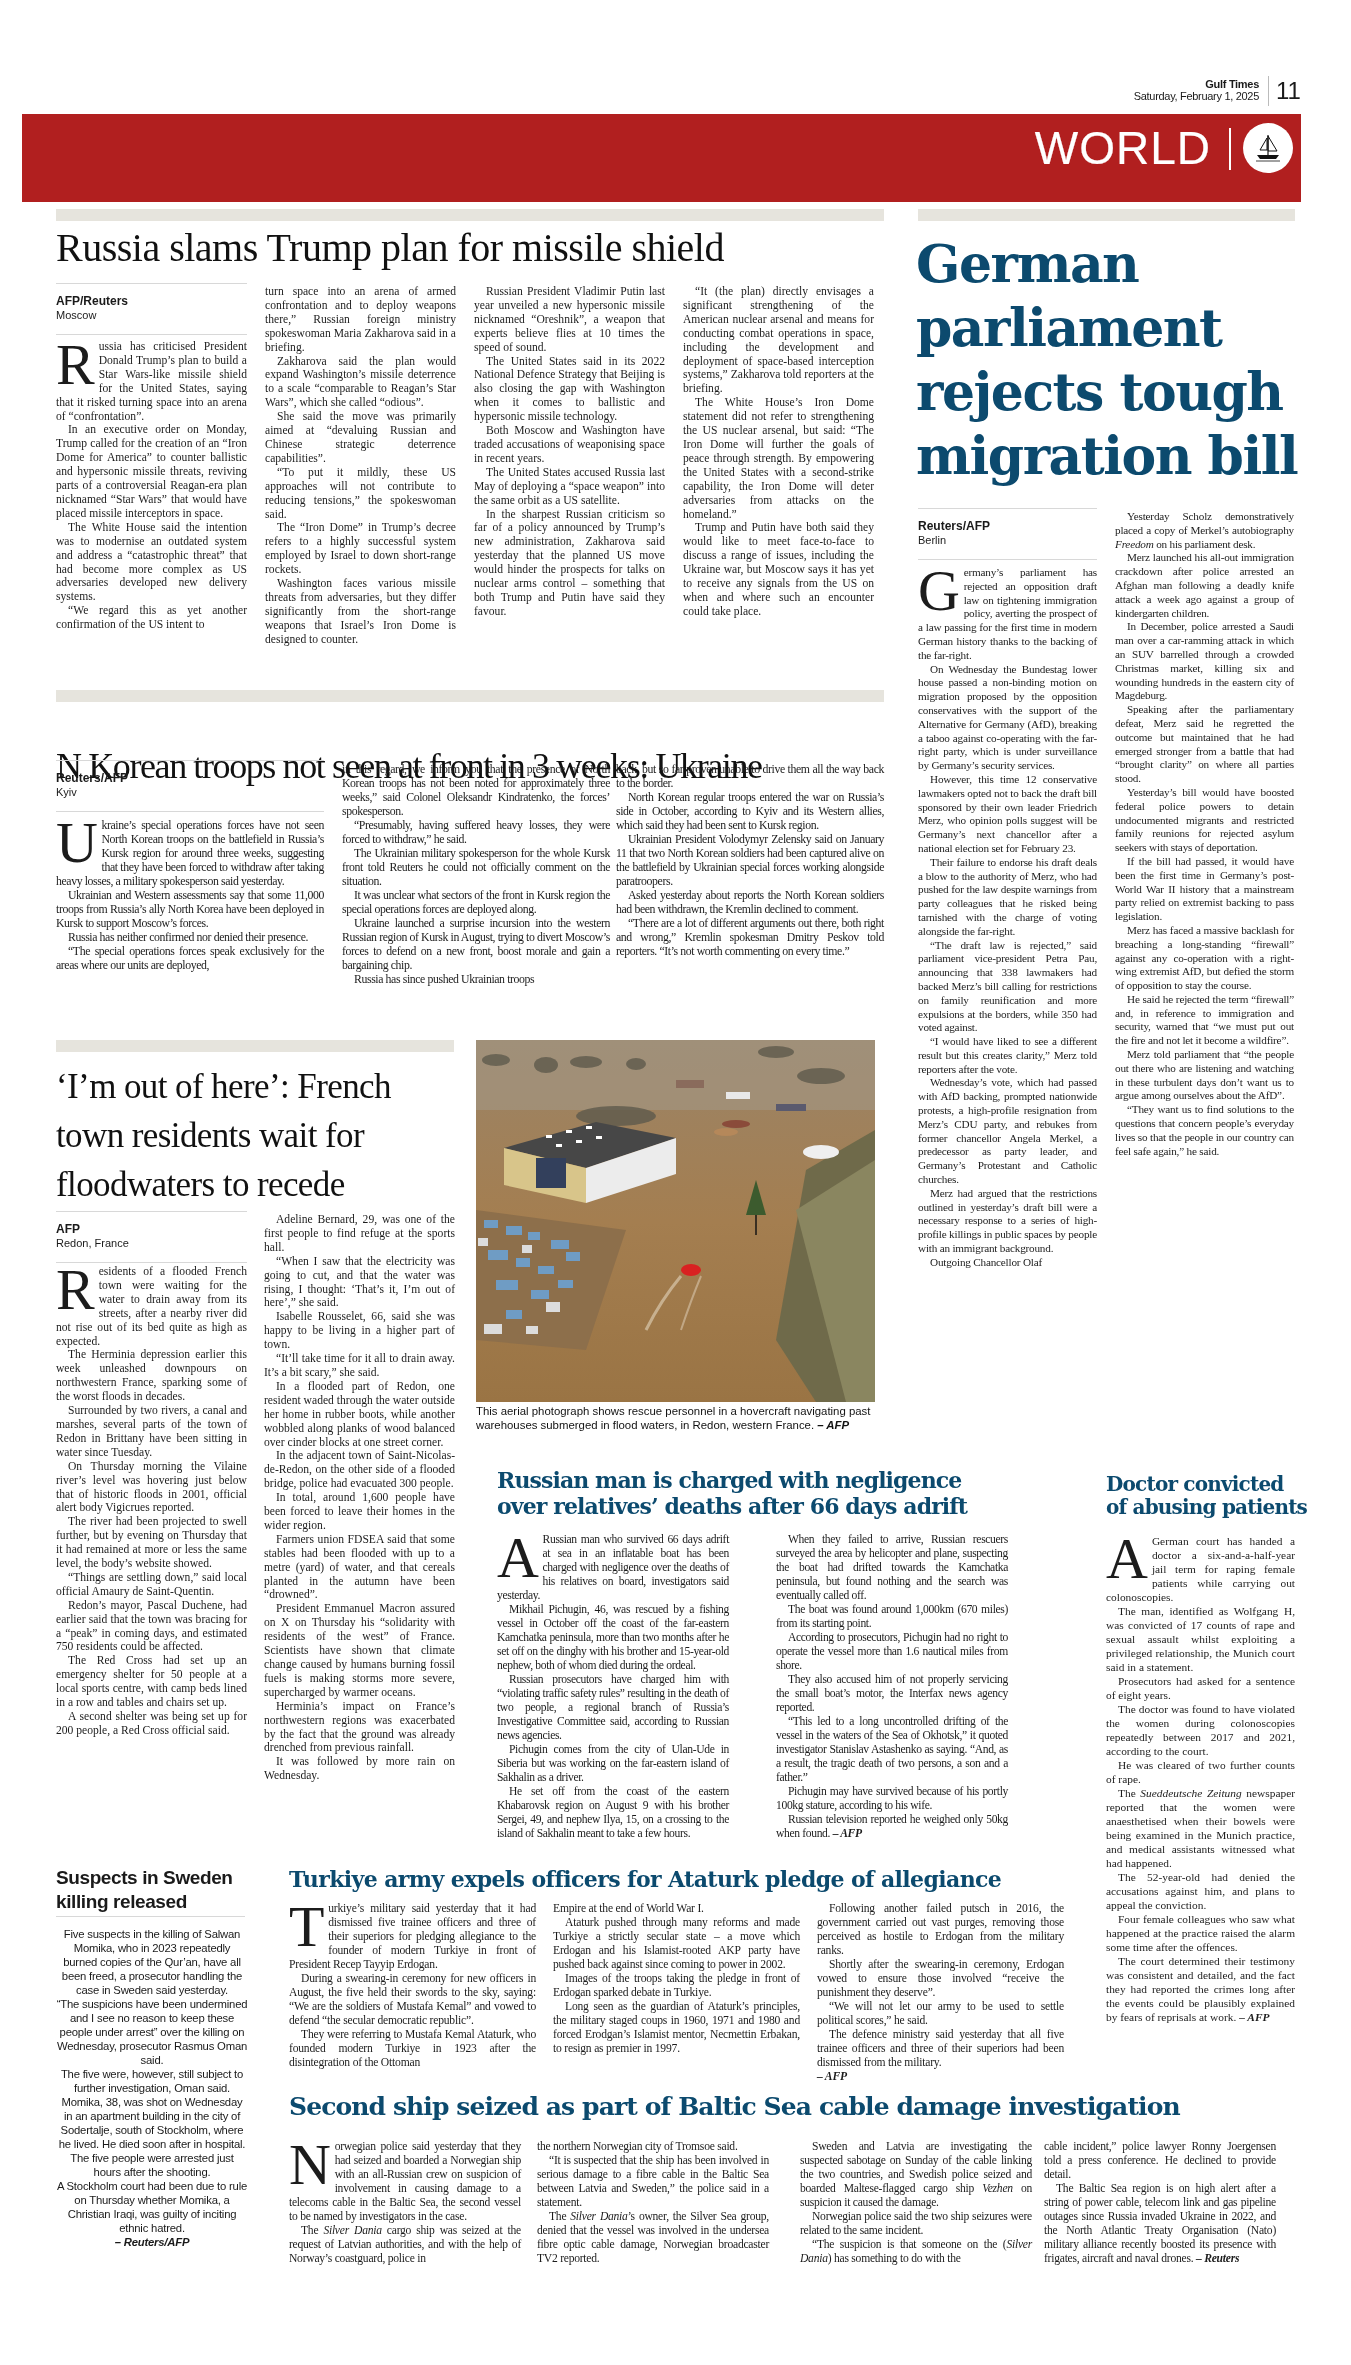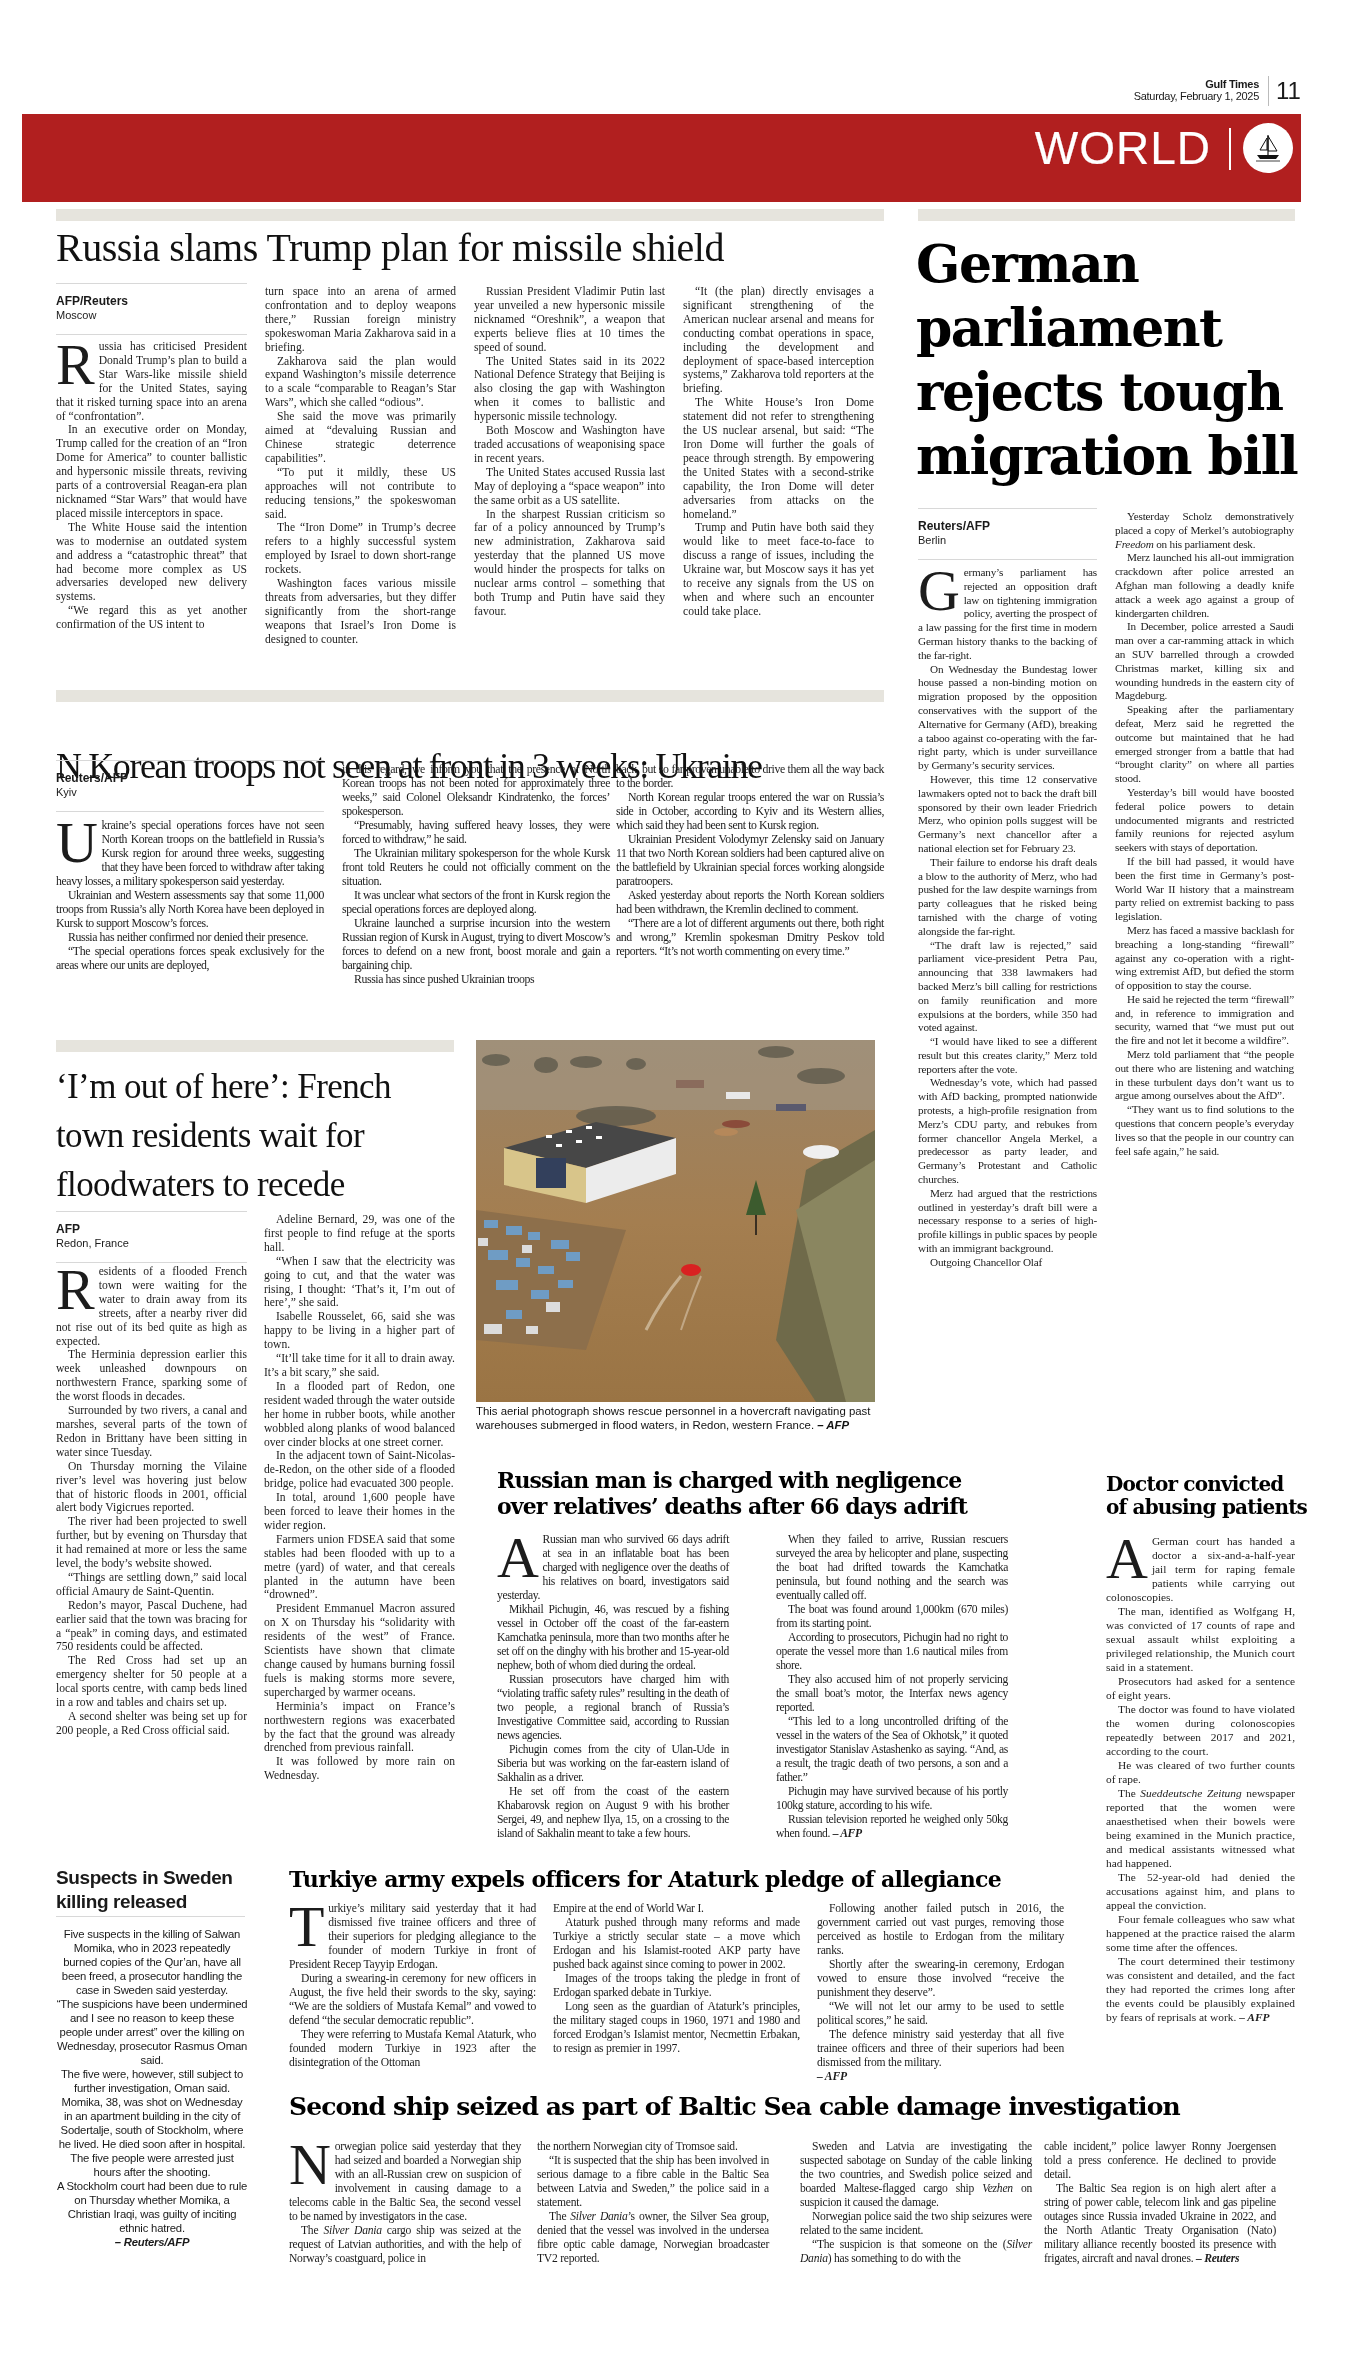--- a/index.html
+++ b/index.html
@@ -16,21 +16,21 @@
   .page-num { position: absolute; left: 1276px; top: 78px; font-family: "Liberation Sans", sans-serif; font-size: 24px; line-height: 26px; }
   .banner { position: absolute; left: 22px; top: 114px; width: 1279px; height: 88px; background: #b11f1f; }
   .banner .world { position: absolute; right: 90px; top: 8px; color: #fff; font-family: "Liberation Sans", sans-serif; font-weight: 300; font-size: 46px; letter-spacing: 1px; line-height: 52px; -webkit-text-stroke: 0.2px #fff; font-weight: normal; }
   .banner .vsep { position: absolute; right: 70px; top: 14px; width: 2px; height: 42px; background: #fff; }
   .banner .logo { position: absolute; right: 8px; top: 9px; width: 50px; height: 50px; border-radius: 50%; background: #fff; display: flex; align-items: center; justify-content: center; }
 
   .greybar { position: absolute; height: 12px; background: #e6e4dd; }
 
   
   .hl-light { font-family: "Liberation Serif", serif; font-weight: normal; color: #111; }
-  .hl-bold { font-family: "DejaVu Serif", serif; font-weight: bold; color: #000000; }
+  .hl-bold { font-family: "DejaVu Serif", serif; font-weight: bold; color: #0c4a6e; }
   .hl-cond { font-family: "Liberation Serif", serif; font-weight: normal; color: #111; transform-origin: left top; }
 
   
   .byline { position: absolute; border-top: 1px solid #d8d8d8; border-bottom: 1px solid #d8d8d8; padding: 10px 0 12px 0; }
   .byline .agency { font-family: "Liberation Sans", sans-serif; font-weight: bold; font-size: 12px; line-height: 14px; }
   .byline .place { font-family: "Liberation Sans", sans-serif; font-size: 11px; line-height: 14px; }
 
   
   .col { position: absolute; font-family: "Liberation Serif", serif; font-size: 11.6px; line-height: 13.9px; text-align: justify; hyphens: auto; color: #1c1c1c; }
   .col p { text-indent: 12px; }

